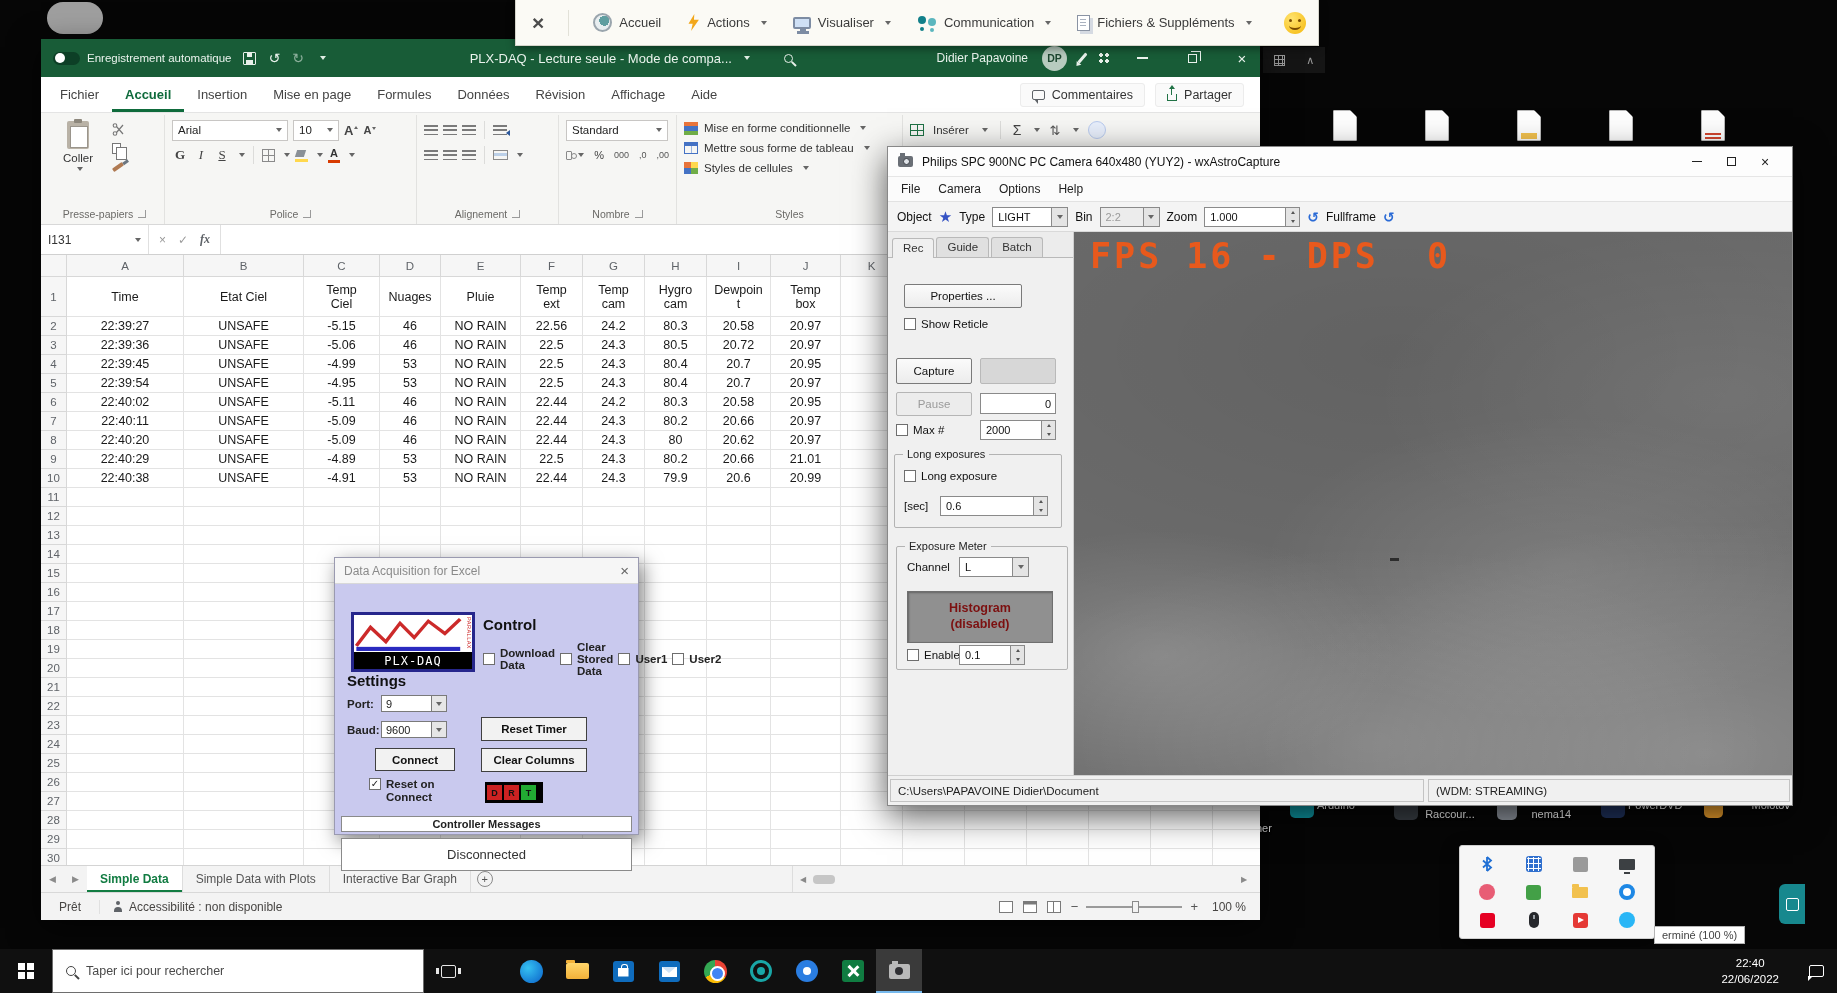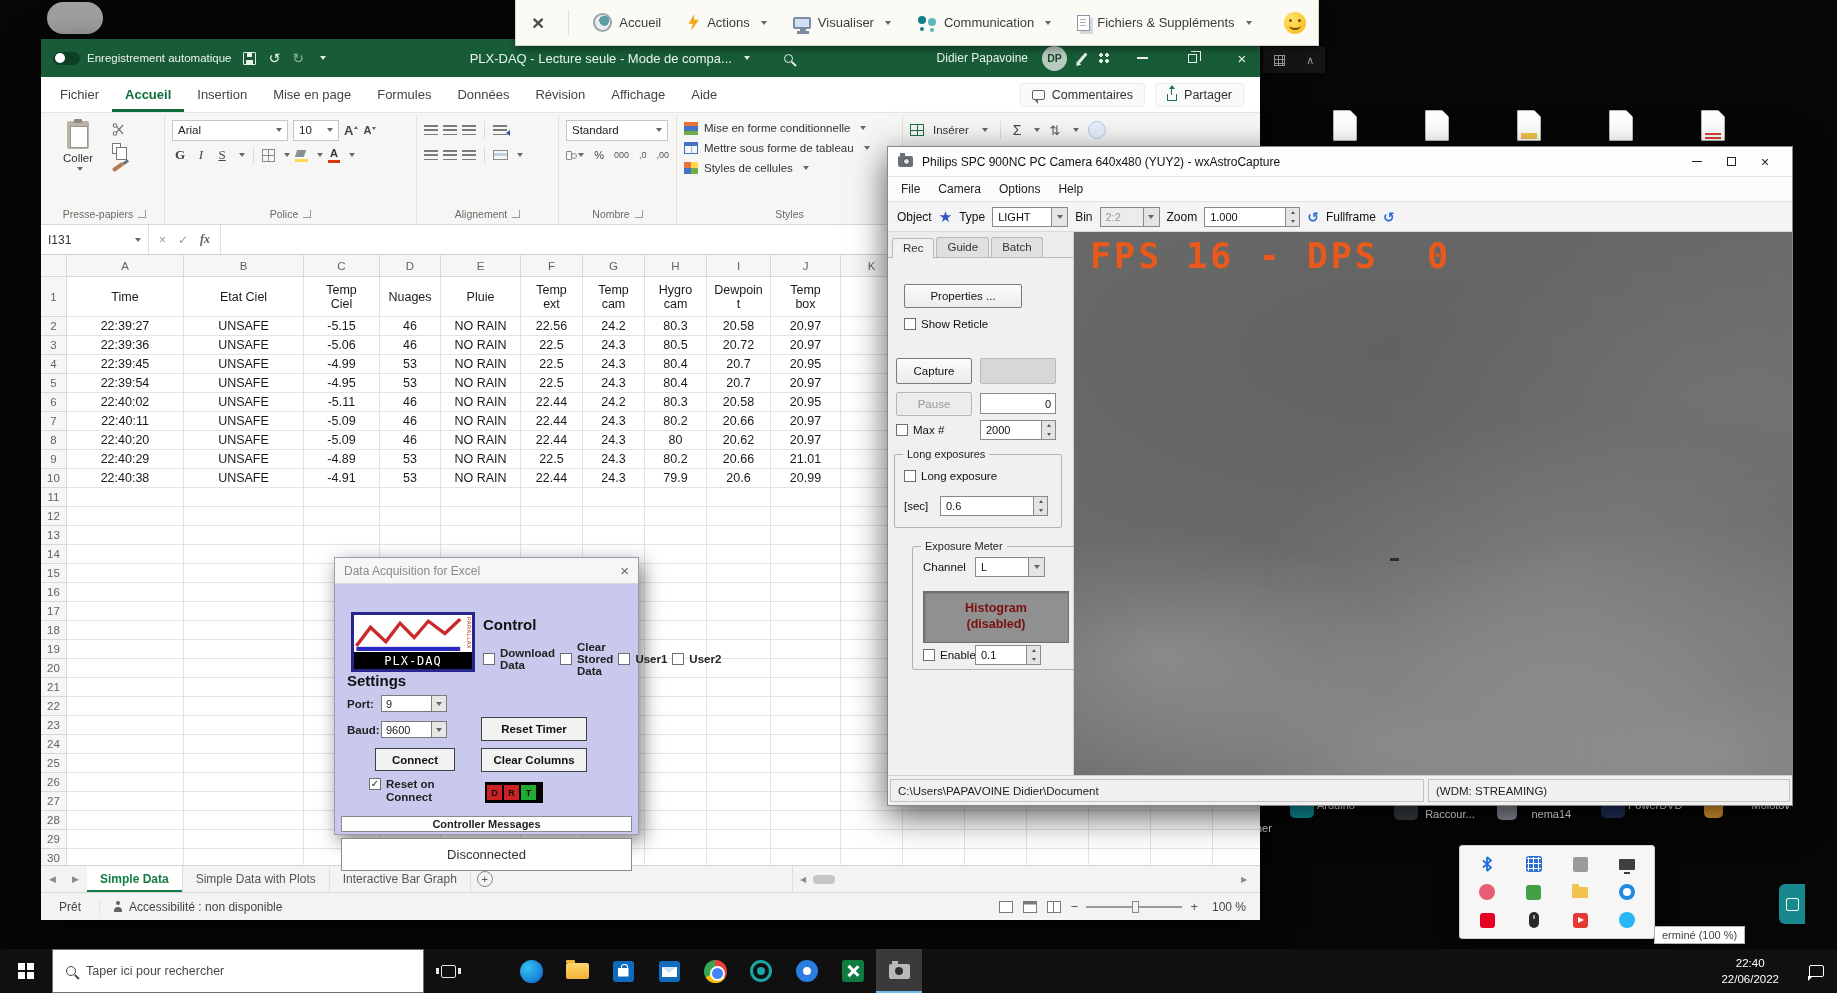--- a/index.html
+++ b/index.html
@@ -1322,21 +1322,21 @@
           </div>
         <span style="position:absolute;left:16px;top:242px">[sec]</span>
         <div class="as-spin" style="position:absolute;left:52px;top:238px;width:108px">
             <span>0.6</span>
             <span class="spin-btns">
               <i class="up"></i>
               <i class="dn"></i>
             </span>
           </div>
 
-        <div class="gbox" style="left:24px;top:288px;width:172px;height:124px">
+        <div class="gbox" style="left:8px;top:288px;width:172px;height:124px">
           <span class="glabel">Exposure Meter</span>
           <span style="position:absolute;left:10px;top:14px">Channel</span>
           <div class="as-combo" style="position:absolute;left:62px;top:10px;width:70px">
               <span>L</span>
               <span class="as-dd">
                 <span class="caret" style="margin:0"></span>
               </span>
             </div>
           <div class="hist">
             <span>Histogram</span>

